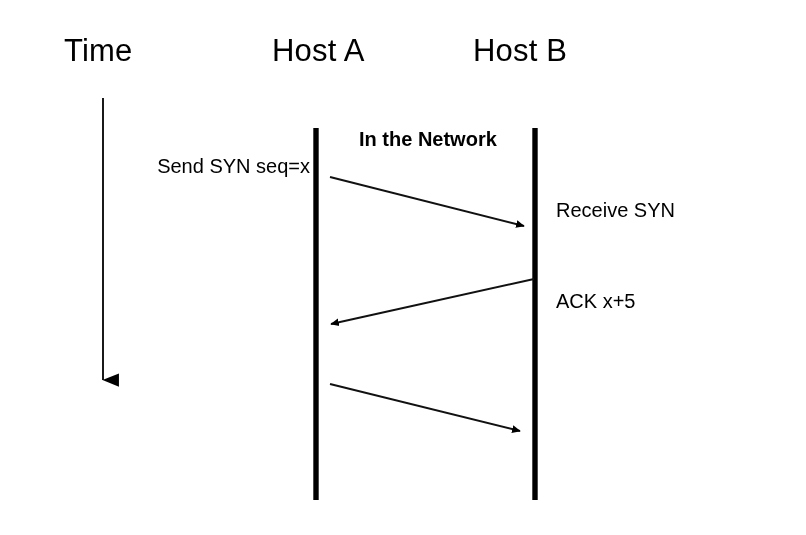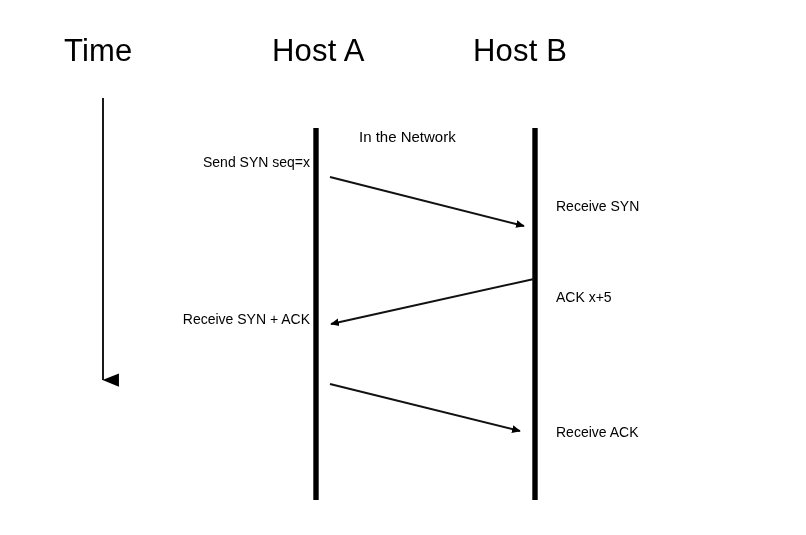--- a/index.html
+++ b/index.html
@@ -31,26 +31,26 @@
     white-space: pre;
     color: #000000;
     line-height: 1.28;
   }
   .heading {
     font-size: 31px;
     font-weight: 400;
     letter-spacing: 0.2px;
   }
   .msg-label {
-    font-size: 14px;
+    font-size: 20px;
     font-weight: 400;
   }
   .net-label {
-    font-size: 15px;
-    font-weight: 400;
+    font-size: 20px;
+    font-weight: 700;
   }
   .right-align {
     text-align: right;
   }
   .left-align {
     text-align: left;
   }
 </style>
 </head>
 <body>
@@ -83,23 +83,21 @@
   <div class="txt heading" style="left:64px; top:31px;">Time</div>
 
   <div class="txt heading" style="left:272px; top:31px;">Host A</div>
 
   <div class="txt heading" style="left:473px; top:31px;">Host B</div>
 
   <div class="txt net-label" style="left:359px; top:127px;">In the Network</div>
 
   <div class="txt msg-label right-align" style="left:60px; top:154px; width:250px;">Send SYN seq=x</div>
 
-  <div class="txt msg-label right-align" style="left:60px; top:311px; width:250px;">Receive SYN + ACK</div>
 
 
   <div class="txt msg-label left-align" style="left:556px; top:198px;">Receive SYN</div>
 
 
   <div class="txt msg-label left-align" style="left:556px; top:289px;">ACK x+5</div>
 
-  <div class="txt msg-label left-align" style="left:556px; top:424px;">Receive ACK</div>
 
 </div>
 
 </body></html>

